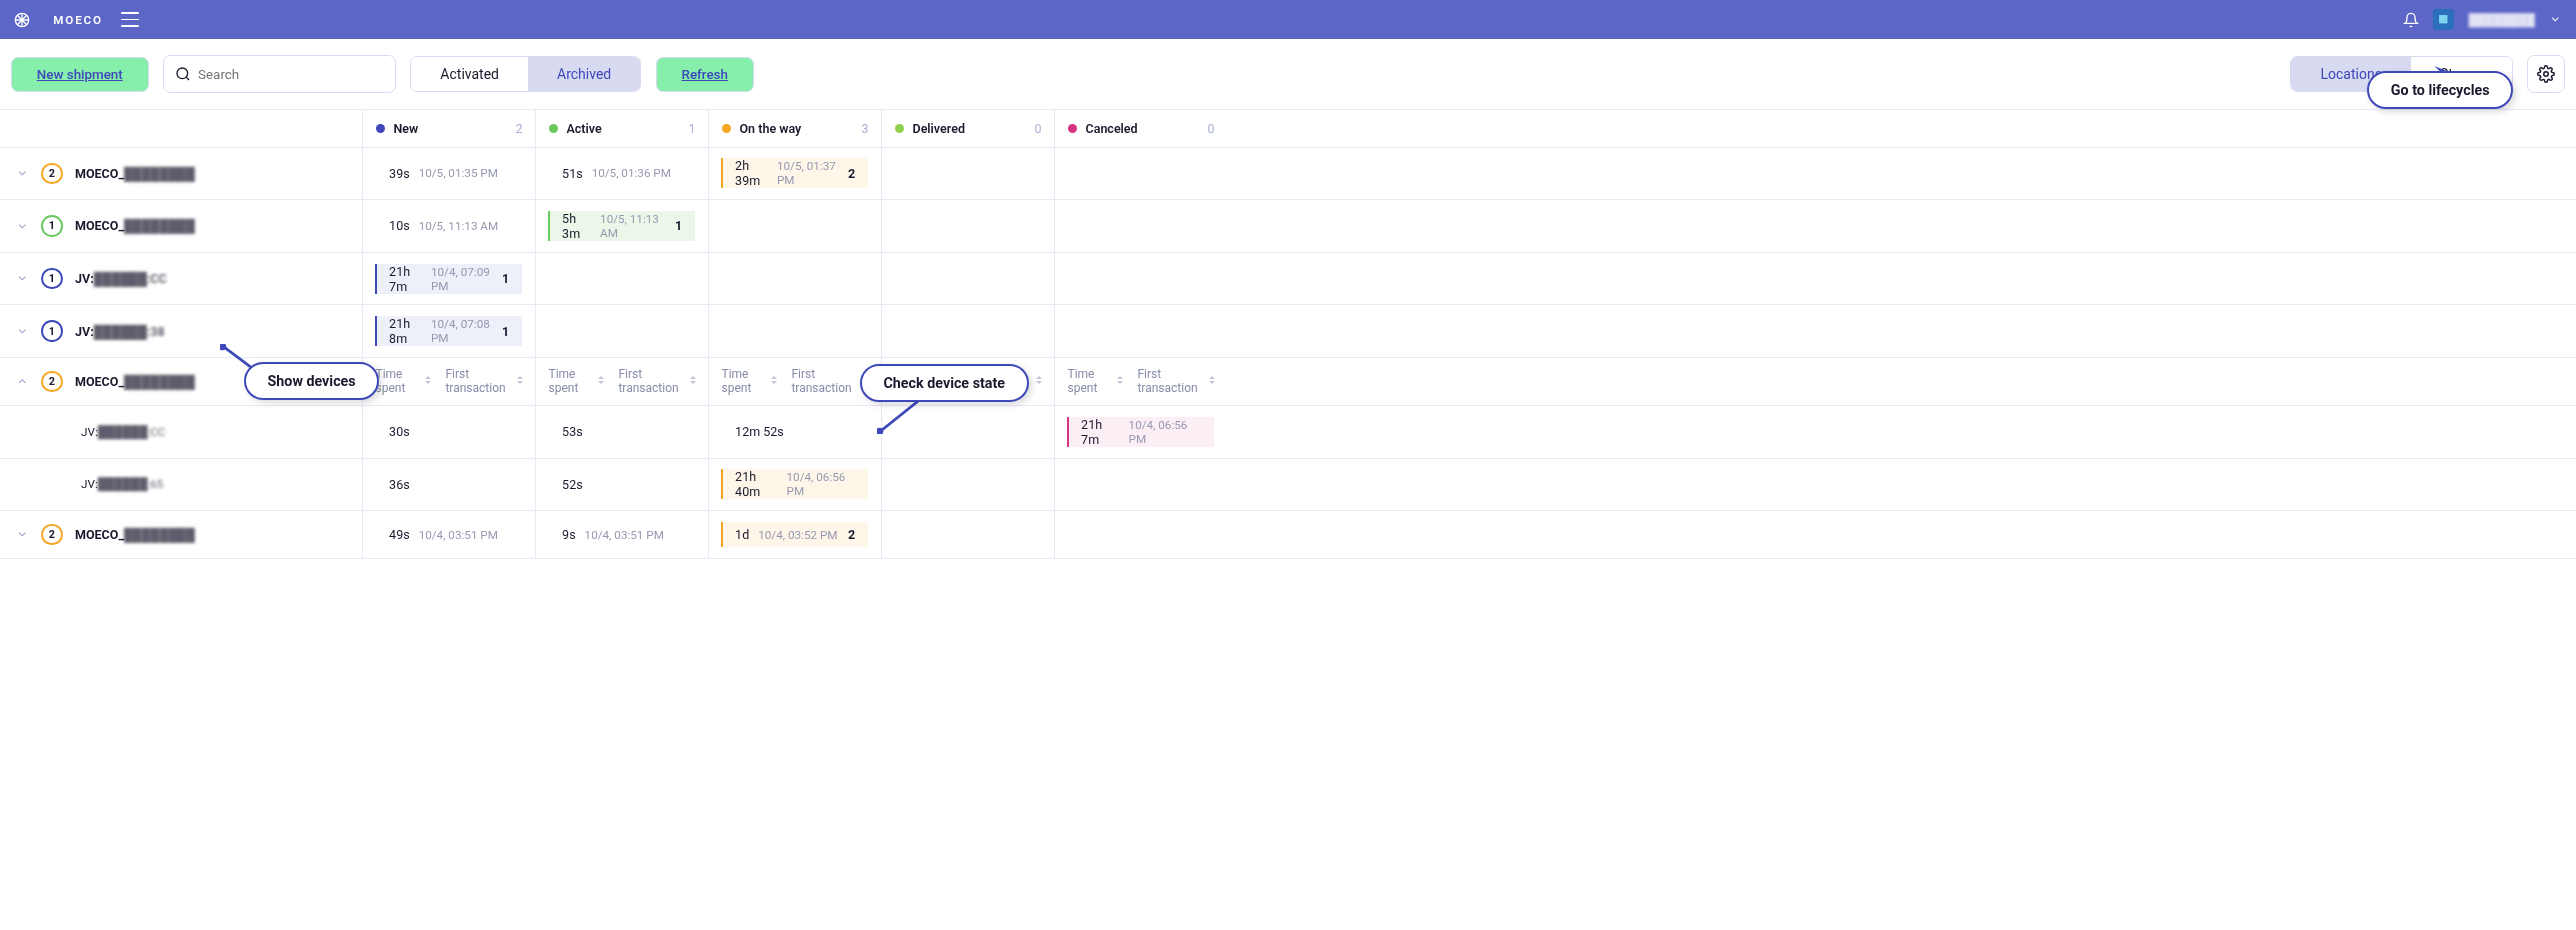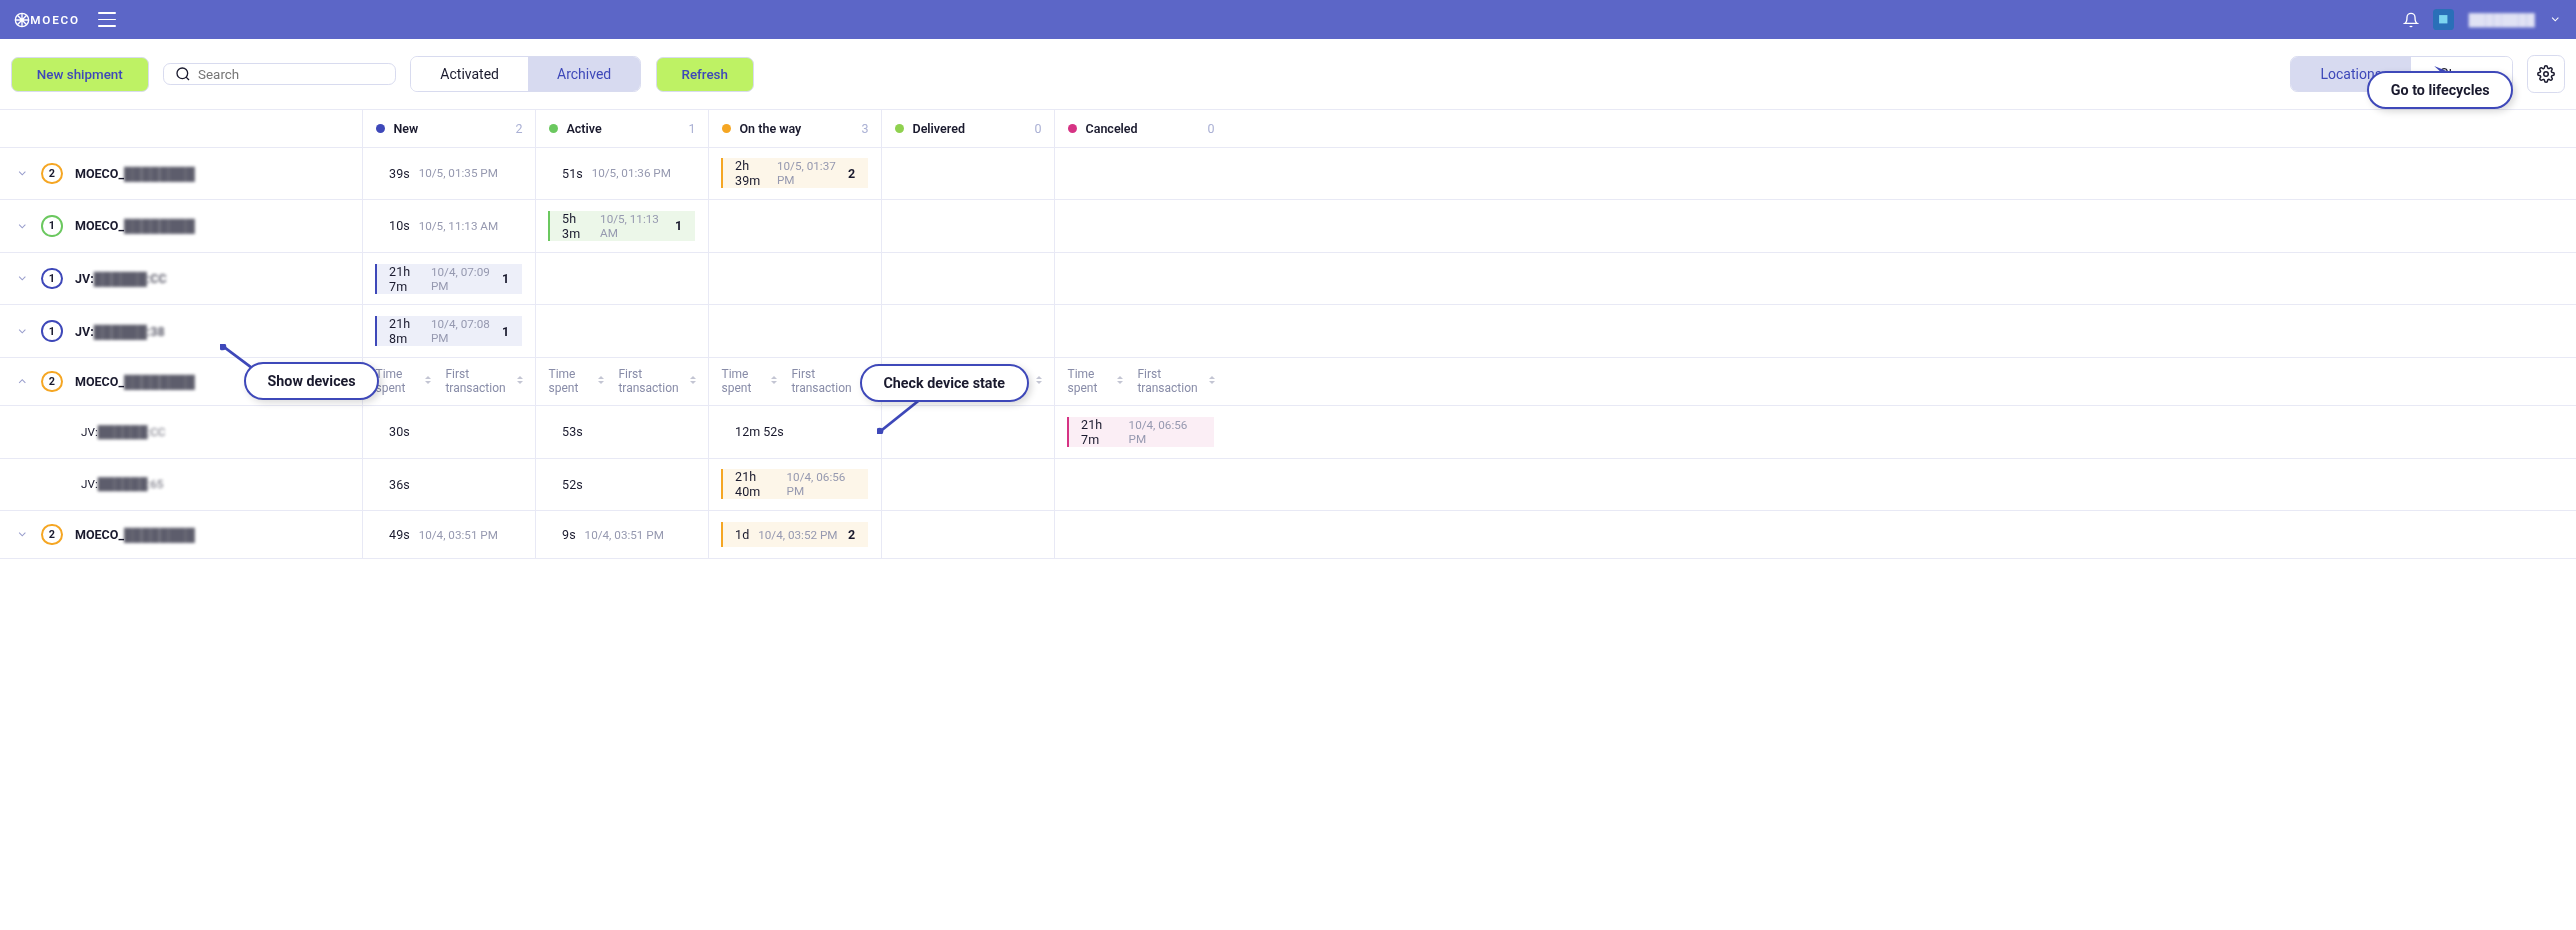--- a/index.html
+++ b/index.html
@@ -17,21 +17,21 @@
       background: #5c66c7;
       height: 39px;
       display: flex;
       align-items: center;
       padding: 0 14.3px;
       color: #fff;
     }
     .logo {
       display: flex;
       align-items: center;
-      gap: 0;
+      gap: 23px;
       font-weight: 600;
       letter-spacing: 1.8px;
       font-size: 11.7px;
     }
     .logo-icon {
       width: 16px;
       height: 16px;
     }
     .hamburger {
       margin-left: 18px;
@@ -84,35 +84,36 @@
     
     .toolbar {
       display: flex;
       align-items: center;
       gap: 14.3px;
       padding: 16px 10.8px;
       border-bottom: 0.9px solid #e8e9f5;
     }
     .btn {
       border: 0.9px solid #d8dbef;
-      background: #bef264;
+      background: #86efac;
       color: #3e48b9;
       font-size: 13.4px;
       font-weight: 500;
       padding: 9px 25px;
       border-radius: 7.2px;
       cursor: pointer;
+      text-decoration: underline;
     }
     .search-wrap {
       display: flex;
       align-items: center;
       border: 0.9px solid #d8dbef;
       border-radius: 7.2px;
       padding: 0 10.8px;
-      height: 22px;
+      height: 38px;
       width: 233px;
     }
     .search-wrap svg {
       width: 16px;
       height: 16px;
       stroke: #1a1a2e;
     }
     .search-input {
       border: none;
       outline: none;

